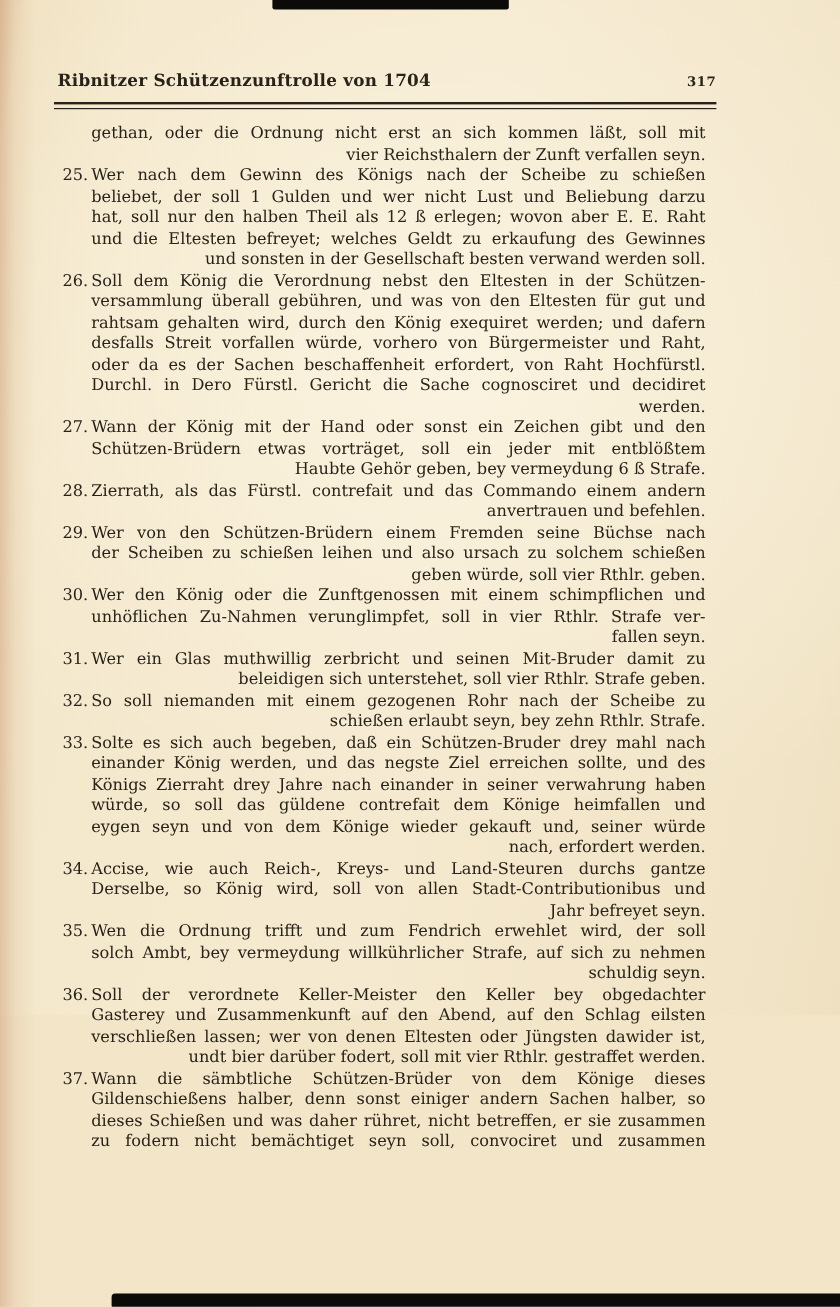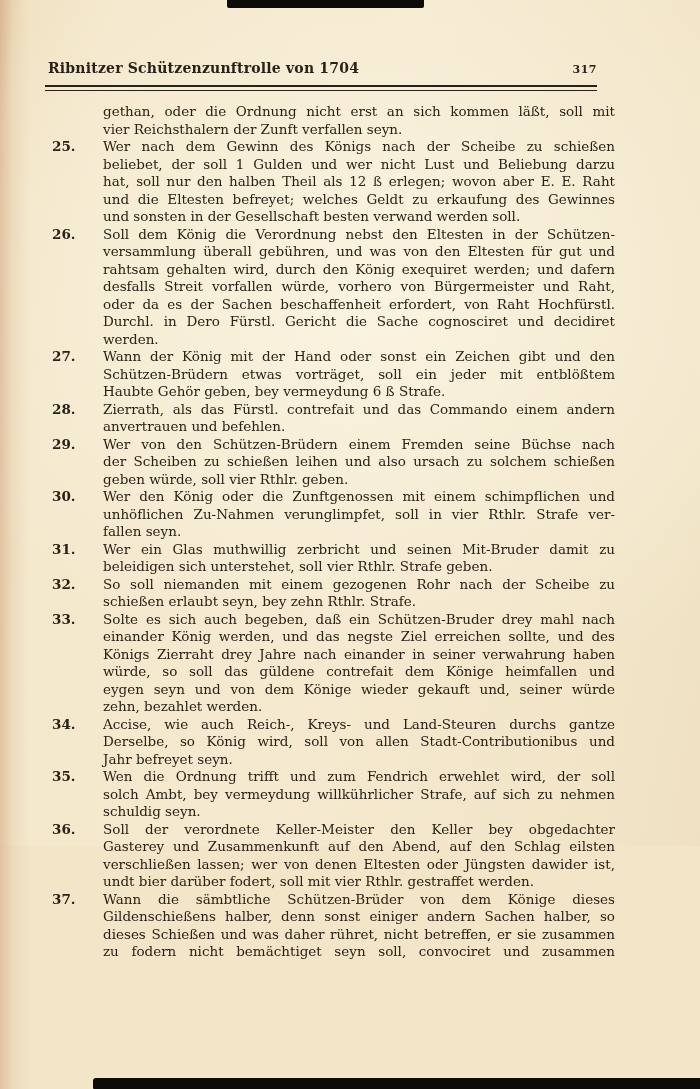--- a/index.html
+++ b/index.html
@@ -37,25 +37,25 @@
     border-top: 2.5px solid var(--ink, #292218);
     border-bottom: 1.5px solid var(--ink, #292218);
   }
 
   .text-block {
     position: absolute; left: 52px; top: 103px; width: 545px;
     color: var(--ink, #292218);
     font-size: 13.5px; line-height: 17.5px;
   }
   .item { position: relative; }
-  .item .num { position: absolute; left: 0; top: 0; font-weight: bold; }
-  .item .lines, .cont .lines { margin-left: 51px; }
+  .item .num { position: absolute; left: 0; top: 0; }
+  .item .lines, .cont .lines { margin-left: 24px; }
   .tline { width: 512px; }
   .tline.just { text-align: justify; text-align-last: justify; }
-  .tline.last { text-align: left; }
+  .tline.last { text-align: right; }
 </style>
 </head>
 <body>
 
 <div class="page">
   <div class="gutter"></div>
   <div class="scan-bar top"></div>
   <div class="scan-bar bottom"></div>
 
   <div class="running-header">
@@ -139,21 +139,21 @@
         </div>
       </div>
       <div class="item">
         <span class="num">33.</span>
         <div class="lines">
           <div class="tline just">Solte es sich auch begeben, daß ein Schützen-Bruder drey mahl nach</div>
           <div class="tline just">einander König werden, und das negste Ziel erreichen sollte, und des</div>
           <div class="tline just">Königs Zierraht drey Jahre nach einander in seiner verwahrung haben</div>
           <div class="tline just">würde, so soll das güldene contrefait dem Könige heimfallen und</div>
           <div class="tline just">eygen seyn und von dem Könige wieder gekauft und, seiner würde</div>
-          <div class="tline last">zehn, bezahlet werden.</div>
+          <div class="tline last">nach, erfordert werden.</div>
         </div>
       </div>
       <div class="item">
         <span class="num">34.</span>
         <div class="lines">
           <div class="tline just">Accise, wie auch Reich-, Kreys- und Land-Steuren durchs gantze</div>
           <div class="tline just">Derselbe, so König wird, soll von allen Stadt-Contributionibus und</div>
           <div class="tline last">Jahr befreyet seyn.</div>
         </div>
       </div>

